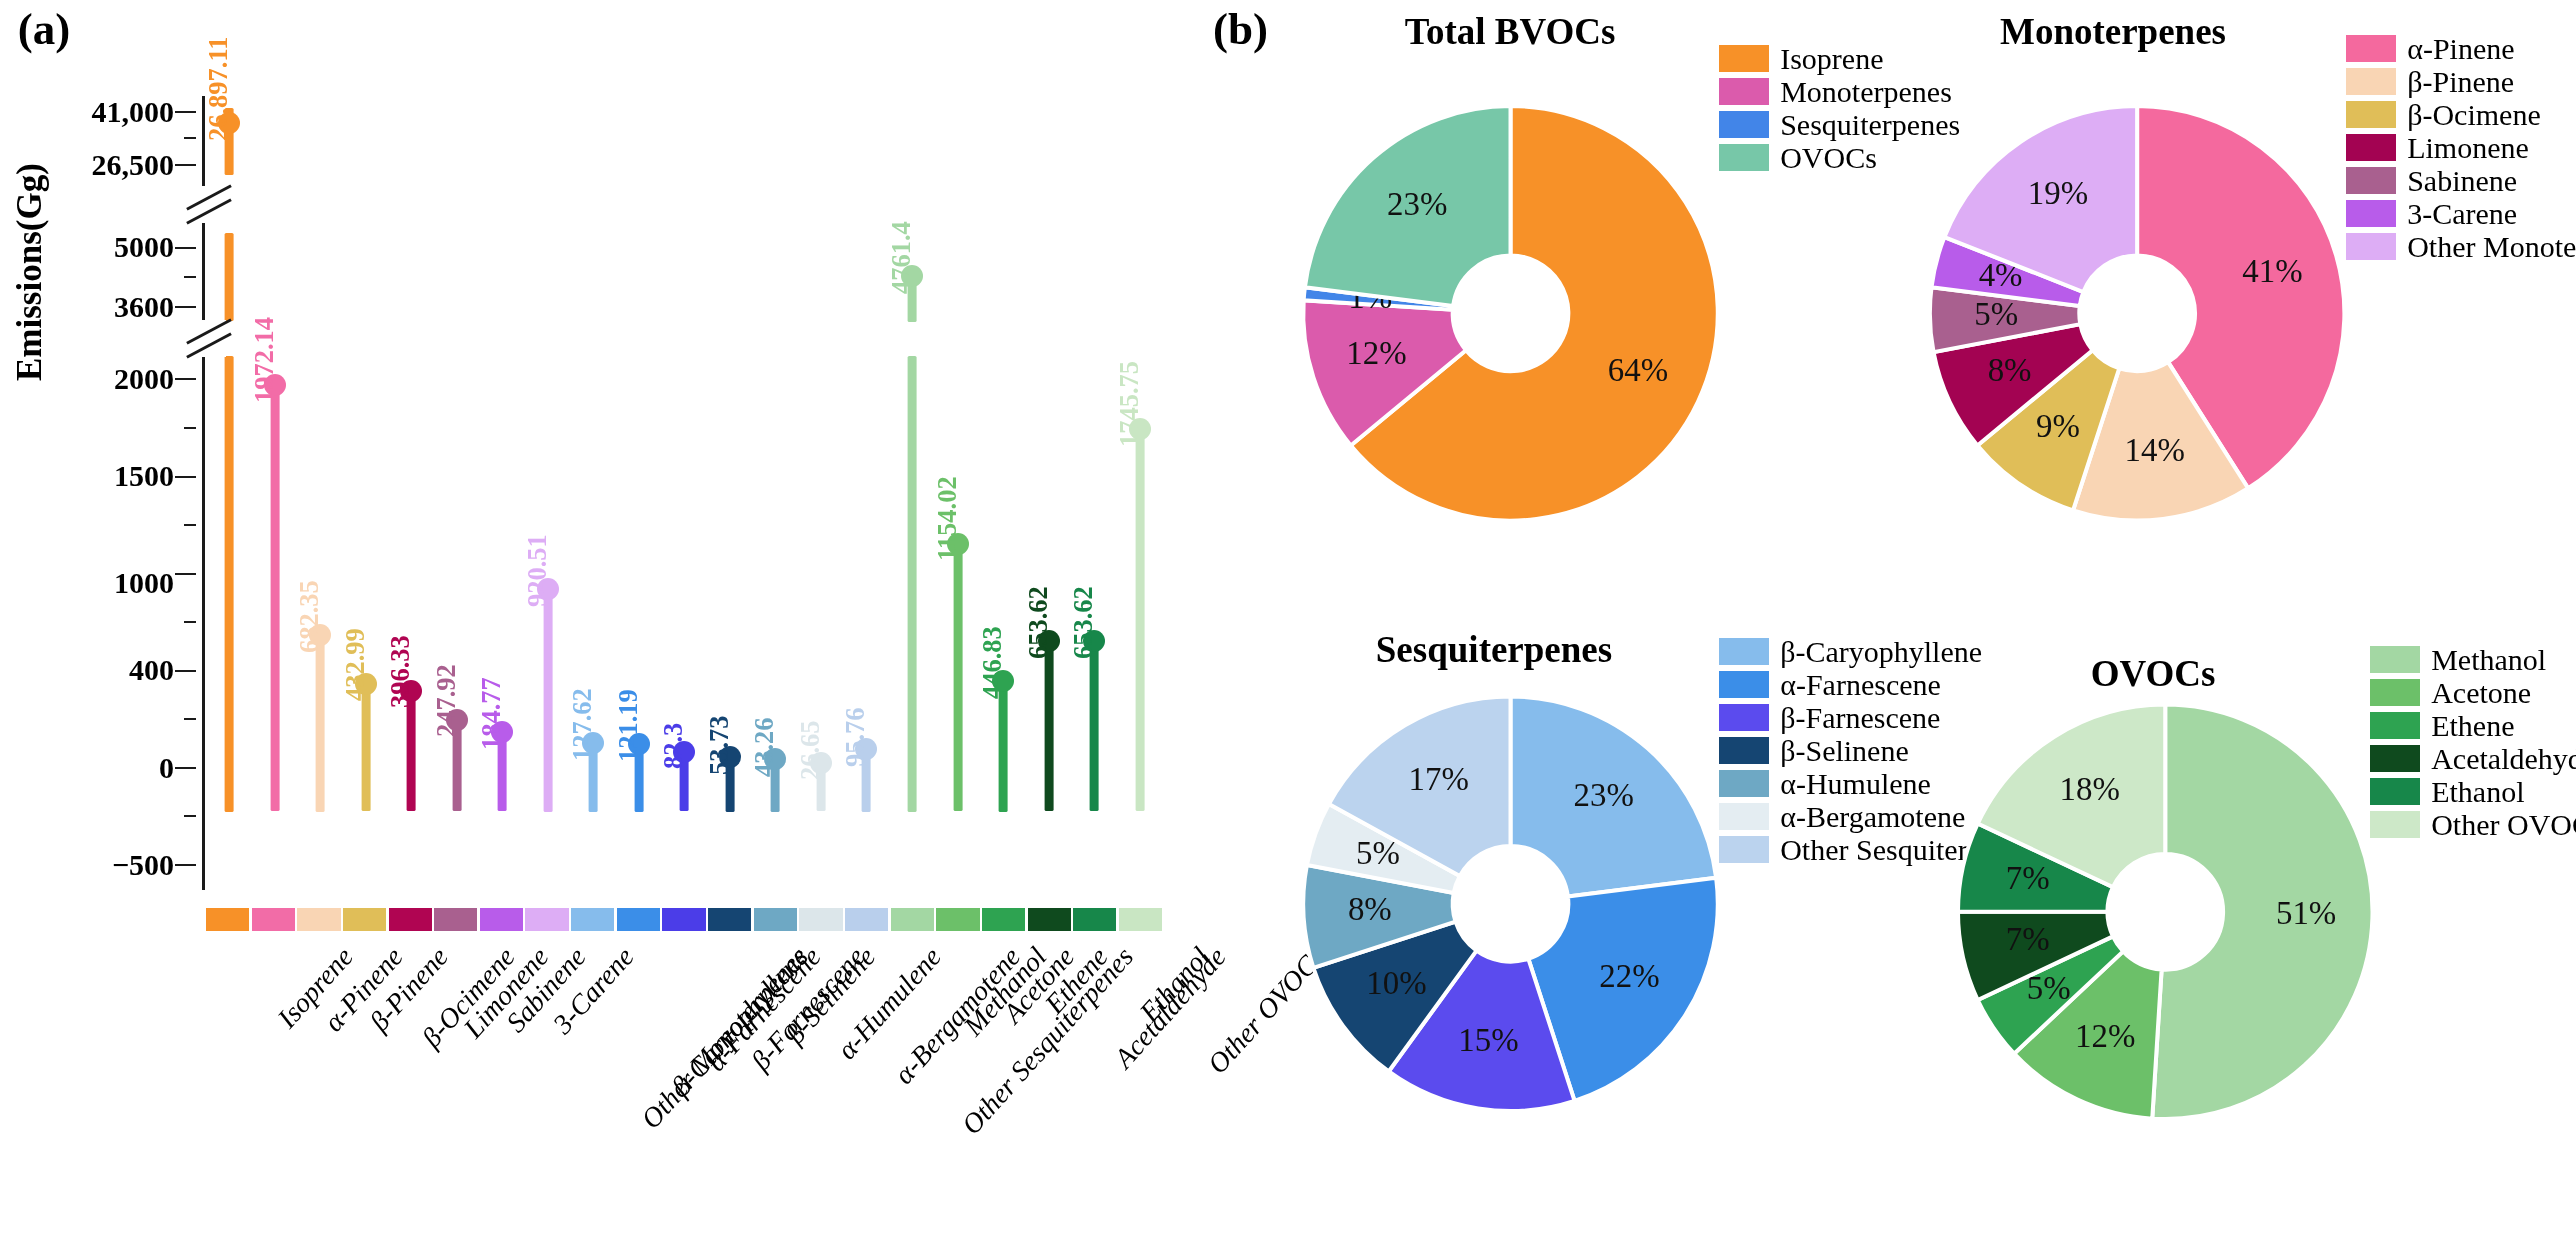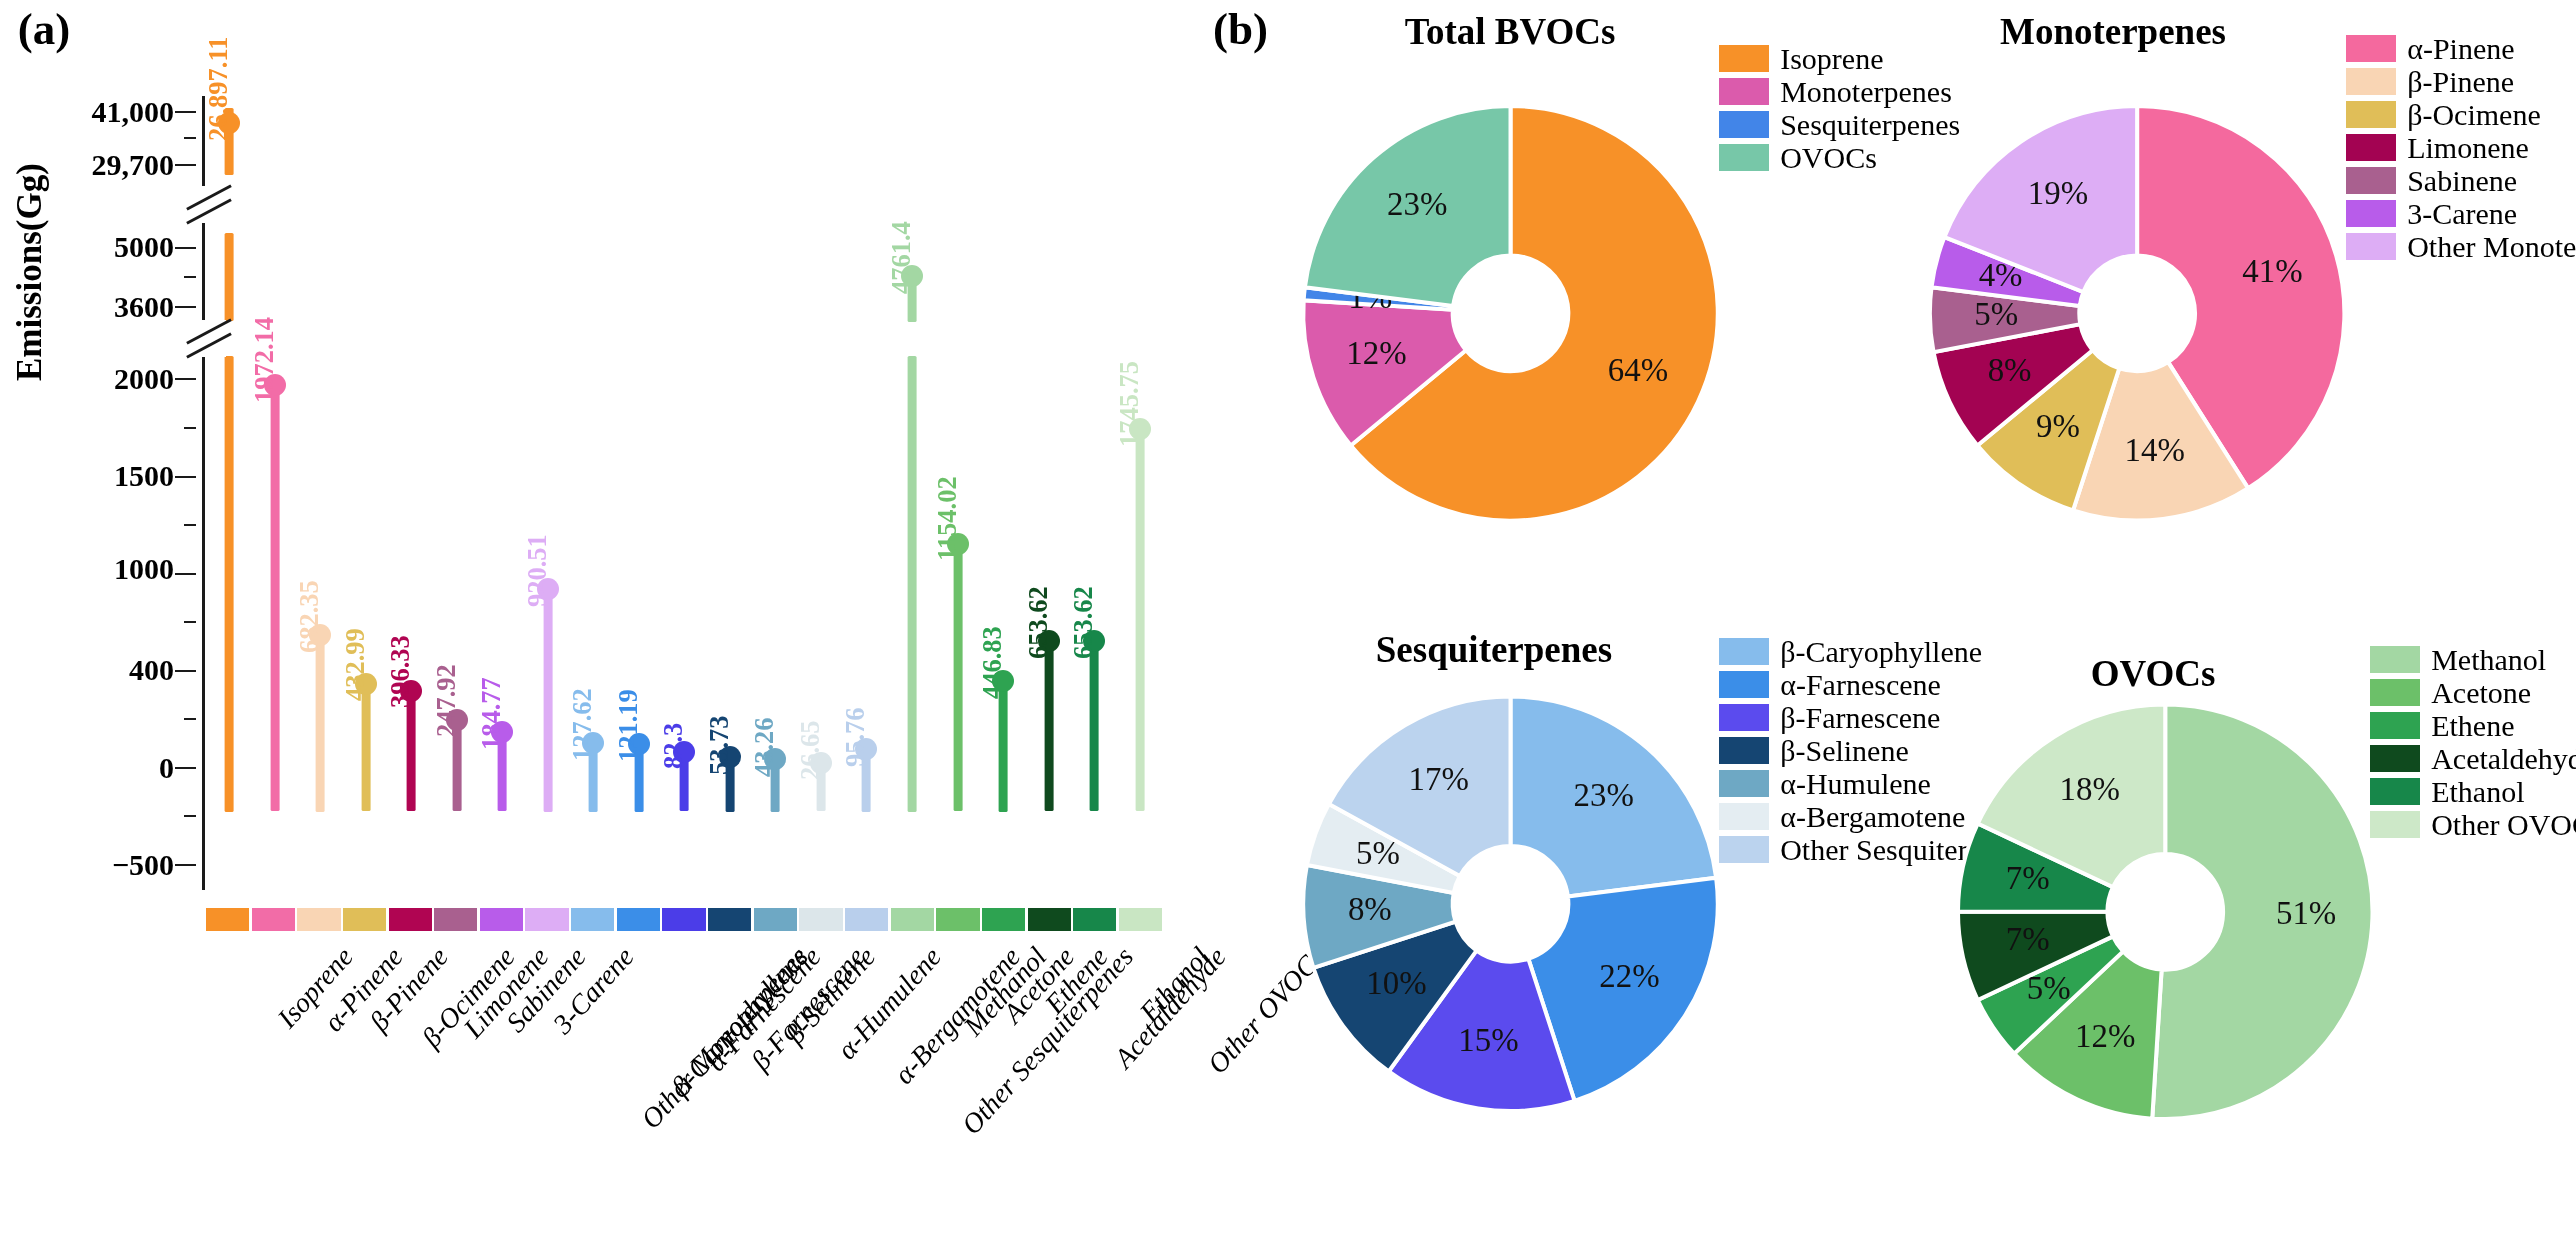--- a/index.html
+++ b/index.html
@@ -64,31 +64,31 @@
 <body>
 
 <div id="panel-a">
   <div class="panel-tag" style="left:17.7px;top:3.2px;">(a)</div>
 
   <div id="ylabel">Emissions(Gg)</div>
 
   <div id="ytick-col">
       <div class="ytick" style="top: 112px;">41,000</div>
       <div class="tickmark tick-major" style="top: 111px;"></div>
-      <div class="ytick" style="top: 165px;">29,700</div>
+      <div class="ytick" style="top: 165px;">26,500</div>
       <div class="tickmark tick-major" style="top: 164px;"></div>
       <div class="ytick" style="top: 247px;">5000</div>
       <div class="tickmark tick-major" style="top: 247px;"></div>
       <div class="ytick" style="top: 307px;">3600</div>
       <div class="tickmark tick-major" style="top: 306px;"></div>
       <div class="ytick" style="top: 379px;">2000</div>
       <div class="tickmark tick-major" style="top: 378px;"></div>
       <div class="ytick" style="top: 476px;">1500</div>
       <div class="tickmark tick-major" style="top: 476px;"></div>
-      <div class="ytick" style="top: 569px;">1000</div>
+      <div class="ytick" style="top: 583px;">1000</div>
       <div class="tickmark tick-major" style="top: 573px;"></div>
       <div class="ytick" style="top: 670px;">400</div>
       <div class="tickmark tick-major" style="top: 670px;"></div>
       <div class="ytick" style="top: 768px;">0</div>
       <div class="tickmark tick-major" style="top: 767px;"></div>
       <div class="ytick" style="top: 865px;">−500</div>
       <div class="tickmark tick-major" style="top: 864px;"></div>
       <div class="tickmark tick-minor" style="top: 137px; left: 112px;"></div>
       <div class="tickmark tick-minor" style="top: 276px; left: 112px;"></div>
       <div class="tickmark tick-minor" style="top: 427px; left: 112px;"></div>

